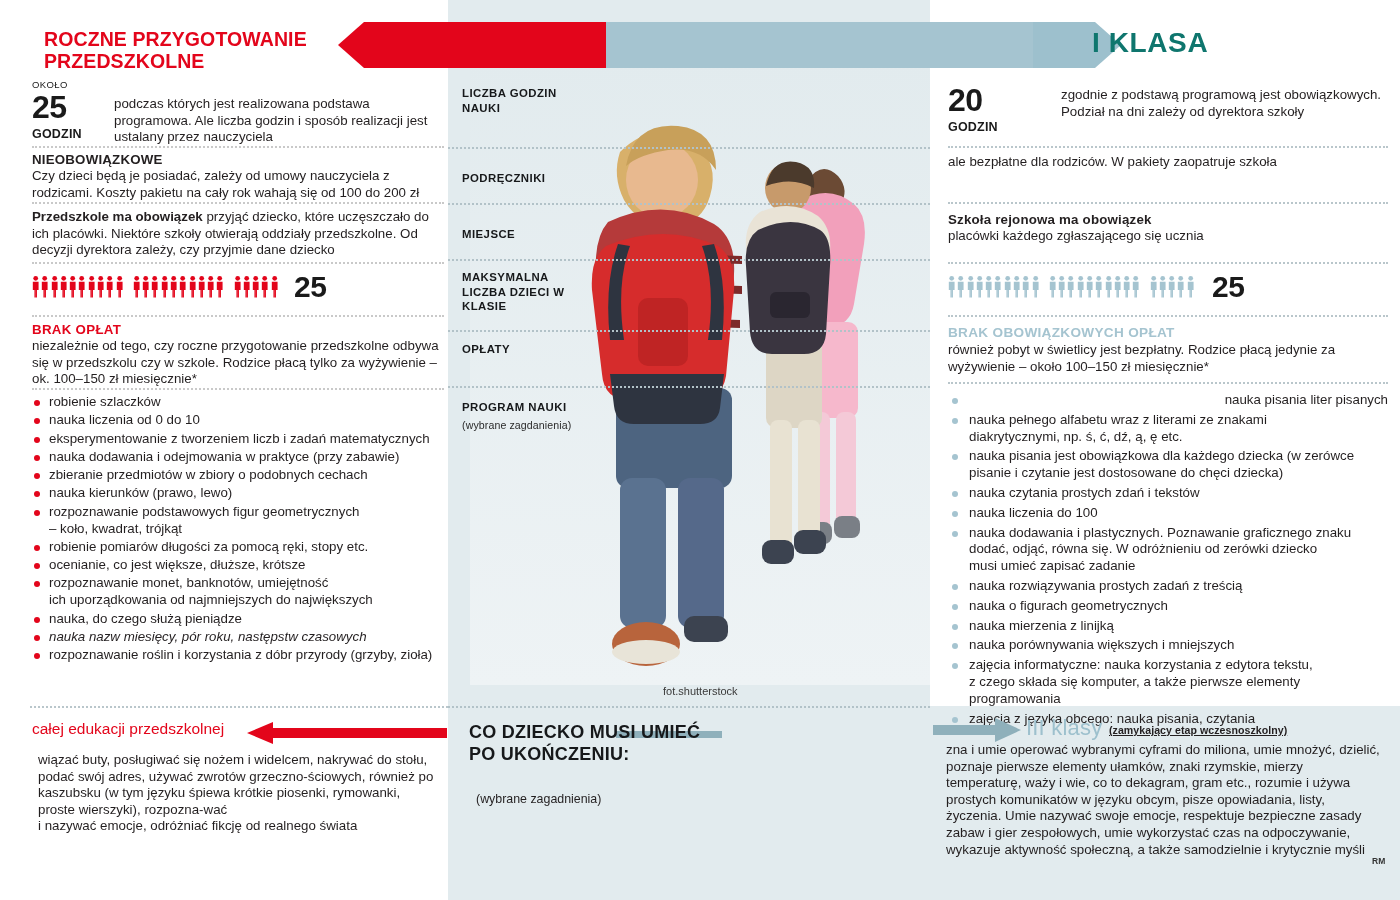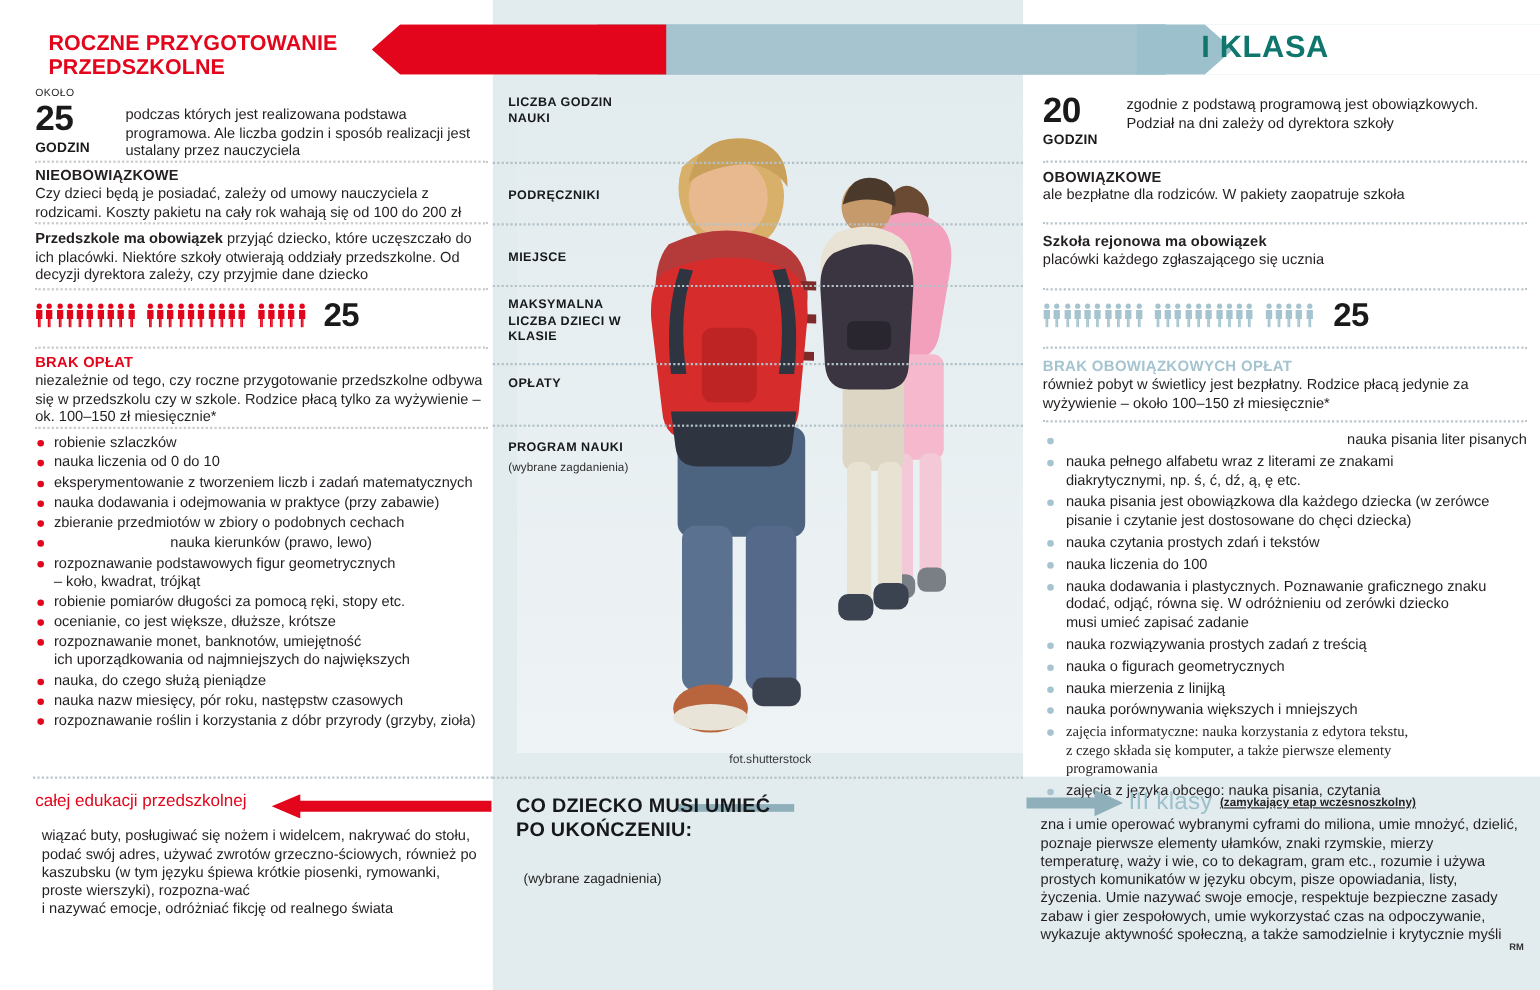--- a/index.html
+++ b/index.html
@@ -390,59 +390,58 @@
     <div class="body-text" style="margin-top:1px">niezależnie od tego, czy roczne przygotowanie przedszkolne odbywa się w przedszkolu czy w szkole. Rodzice płacą tylko za wyżywienie – ok. 100–150 zł miesięcznie*</div>
   </div>
   <div class="col-left dotrule" style="top:388px"></div>
 
   <ul class="col-left bullets red-bullets" style="top:394px" id="left-program">
       <li style="white-space: pre-line;">robienie szlaczków</li>
       <li style="white-space: pre-line;">nauka liczenia od 0 do 10</li>
       <li style="white-space: pre-line;">eksperymentowanie z tworzeniem liczb i zadań matematycznych</li>
       <li style="white-space: pre-line;">nauka dodawania i odejmowania w praktyce (przy zabawie)</li>
       <li style="white-space: pre-line;">zbieranie przedmiotów w zbiory o podobnych cechach</li>
-      <li style="white-space: pre-line; text-align: center;">nauka kierunków (prawo, lewo)</li>
+      <li style="white-space: pre-line;">nauka kierunków (prawo, lewo)</li>
       <li style="white-space: pre-line;">rozpoznawanie podstawowych figur geometrycznych
  – koło, kwadrat, trójkąt</li>
       <li style="white-space: pre-line;">robienie pomiarów długości za pomocą ręki, stopy etc.</li>
       <li style="white-space: pre-line;">ocenianie, co jest większe, dłuższe, krótsze</li>
       <li style="white-space: pre-line;">rozpoznawanie monet, banknotów, umiejętność
 ich uporządkowania od najmniejszych do największych</li>
       <li style="white-space: pre-line;">nauka, do czego służą pieniądze</li>
-      <li style="white-space: pre-line;">nauka nazw miesięcy, pór roku, następstw czasowych</li>
+      <li style="white-space: pre-line; font-style: italic;">nauka nazw miesięcy, pór roku, następstw czasowych</li>
       <li style="white-space: pre-line;">rozpoznawanie roślin i korzystania z dóbr przyrody (grzyby, zioła)</li>
     </ul>
 
   <div class="left-bottom-divider"></div>
   <div class="arrow-left-red">
     <svg width="200" height="22" viewBox="0 0 200 22">
       <path d="M0 11 L26 0 L26 6 L200 6 L200 16 L26 16 L26 22 Z" fill="#e3051b"></path>
     </svg>
   </div>
   <div class="bl-title">całej edukacji przedszkolnej</div>
   <div class="col-left body-text" style="top:752px; left:38px; width:400px; white-space:pre-line;">wiązać buty, posługiwać się nożem i widelcem, nakrywać do stołu, podać swój adres, używać zwrotów grzeczno-ściowych, również po kaszubsku (w tym języku śpiewa krótkie piosenki, rymowanki, proste wierszyki), rozpozna-wać
 i nazywać emocje, odróżniać fikcję od realnego świata</div>
 
   <div class="center-bottom-dash"></div>
   <div class="center-bottom-title">CO DZIECKO MUSI UMIEĆ PO UKOŃCZENIU:</div>
   <div class="center-bottom-sub">(wybrane zagadnienia)</div>
 
   <div class="col-right" style="top:85px">
-    <div style="display:flex; align-items:flex-start;">
+    <div style="display:flex; align-items:flex-start;gap:37px;">
       <div style="width:76px;">
         <div class="hours-num">20</div>
         <div class="hours-unit" style="margin-top:5px">GODZIN</div>
       </div>
       <div class="body-text" style="flex:1; padding-top:2px;">zgodnie z podstawą programową jest obowiązkowych. Podział na dni zależy od dyrektora szkoły</div>
     </div>
   </div>
   <div class="col-right dotrule-blue" style="top:146px; width:440px;"></div>
 
   <div class="col-right" style="top:153px">
-    <div class="head-bold">OBOWIĄZKOWE</div>
     <div class="body-text" style="margin-top:1px">ale bezpłatne dla rodziców. W pakiety zaopatruje szkoła</div>
   </div>
   <div class="col-right dotrule-blue" style="top:202px; width:440px;"></div>
 
   <div class="col-right" style="top:212px">
     <div class="head-bold">Szkoła rejonowa ma obowiązek</div>
     <div class="body-text" style="margin-top:1px">placówki każdego zgłaszającego się ucznia</div>
   </div>
   <div class="col-right dotrule-blue" style="top:262px; width:440px;"></div>
 
@@ -573,21 +572,21 @@
 pisanie i czytanie jest dostosowane do chęci dziecka)</li>
       <li style="white-space: pre-line;">nauka czytania prostych zdań i tekstów</li>
       <li style="white-space: pre-line;">nauka liczenia do 100</li>
       <li style="white-space: pre-line;">nauka dodawania i plastycznych. Poznawanie graficznego znaku
 dodać, odjąć, równa się. W odróżnieniu od zerówki dziecko
 musi umieć zapisać zadanie</li>
       <li style="white-space: pre-line;">nauka rozwiązywania prostych zadań z treścią</li>
       <li style="white-space: pre-line;">nauka o figurach geometrycznych</li>
       <li style="white-space: pre-line;">nauka mierzenia z linijką</li>
       <li style="white-space: pre-line;">nauka porównywania większych i mniejszych</li>
-      <li style="white-space: pre-line; font-family: Liberation Serif, serif;">zajęcia informatyczne: nauka korzystania z edytora tekstu,
+      <li style="white-space: pre-line;">zajęcia informatyczne: nauka korzystania z edytora tekstu,
 z czego składa się komputer, a także pierwsze elementy
 programowania</li>
       <li style="white-space: pre-line;">zajęcia z języka obcego: nauka pisania, czytania</li>
     </ul>
 
   <div class="arrow-right-blue">
     <svg width="88" height="24" viewBox="0 0 88 24">
       <path d="M0 7 L62 7 L62 0 L88 12 L62 24 L62 17 L0 17 Z" fill="#8fb0bb"></path>
     </svg>
   </div>

